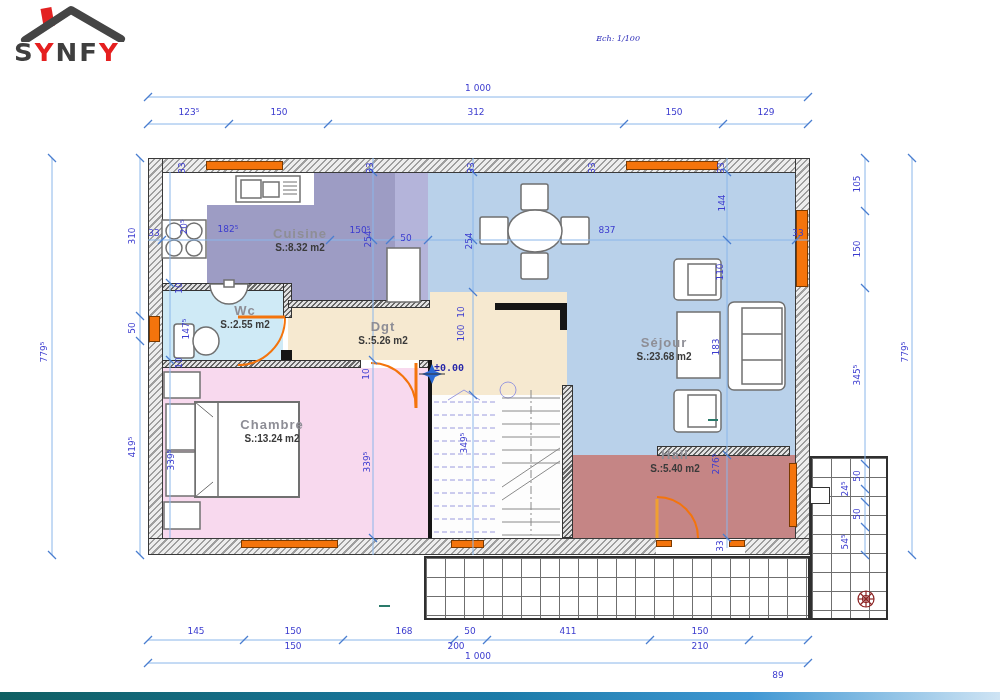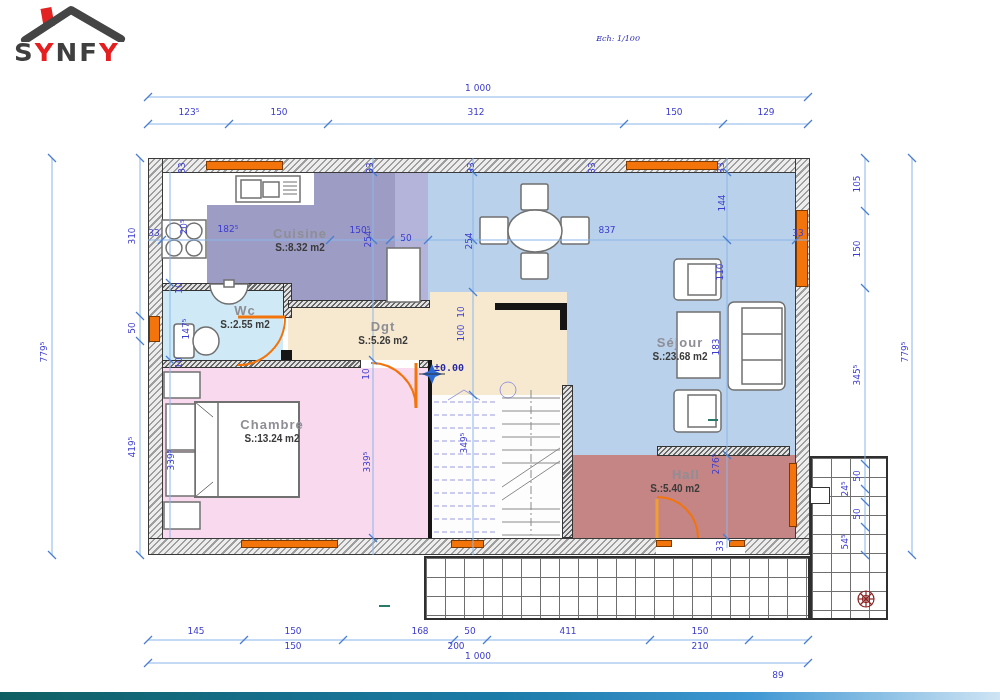--- a/index.html
+++ b/index.html
@@ -320,25 +320,25 @@
         <div class="rarea">S.:2.55 m2</div>
       </div>
       <div class="room-label" style="position: absolute; left: 383px; top: 333px; color: rgb(246, 233, 208);">
         <div class="rname">Dgt</div>
         <div class="rarea">S.:5.26 m2</div>
       </div>
       <div class="room-label" style="position: absolute; left: 272px; top: 431px; color: rgb(248, 217, 238);">
         <div class="rname">Chambre</div>
         <div class="rarea">S.:13.24 m2</div>
       </div>
-      <div class="room-label" style="position: absolute; left: 664px; top: 349px; color: rgb(185, 209, 234); margin-left: 16px;">
+      <div class="room-label" style="position: absolute; left: 664px; top: 349px; color: rgb(185, 209, 234);">
         <div class="rname">Séjour</div>
         <div class="rarea">S.:23.68 m2</div>
       </div>
-      <div class="room-label" style="position: absolute; left: 675px; top: 481px; color: rgb(197, 133, 133); text-align: right;">
+      <div class="room-label" style="position: absolute; left: 675px; top: 461px; color: rgb(197, 133, 133);">
         <div class="rname">Hall</div>
         <div class="rarea">S.:5.40 m2</div>
       </div>
     </div>
 
   <div>
 
   <span class="dim" style="position: absolute; left: 478px; top: 88px;">1 000</span>
       <span class="dim" style="position: absolute; left: 189px; top: 112px;">123⁵</span>
       <span class="dim" style="position: absolute; left: 279px; top: 112px;">150</span>
@@ -352,21 +352,21 @@
       <span class="dim rot" style="position: absolute; left: 857px; top: 184px;">105</span>
       <span class="dim rot" style="position: absolute; left: 857px; top: 249px;">150</span>
       <span class="dim rot" style="position: absolute; left: 857px; top: 375px;">345⁵</span>
       <span class="dim rot" style="position: absolute; left: 857px; top: 476px;">50</span>
       <span class="dim rot" style="position: absolute; left: 845px; top: 489px;">24⁵</span>
       <span class="dim rot" style="position: absolute; left: 857px; top: 514px;">50</span>
       <span class="dim rot" style="position: absolute; left: 845px; top: 542px;">54⁵</span>
       <span class="dim rot" style="position: absolute; left: 905px; top: 352px;">779⁵</span>
       <span class="dim" style="position: absolute; left: 196px; top: 631px;">145</span>
       <span class="dim" style="position: absolute; left: 293px; top: 631px;">150</span>
-      <span class="dim" style="position: absolute; left: 420px; top: 631px; text-align: center;">168</span>
+      <span class="dim" style="position: absolute; left: 404px; top: 631px; text-align: center;">168</span>
       <span class="dim" style="position: absolute; left: 470px; top: 631px;">50</span>
       <span class="dim" style="position: absolute; left: 568px; top: 631px;">411</span>
       <span class="dim" style="position: absolute; left: 700px; top: 631px;">150</span>
       <span class="dim" style="position: absolute; left: 778px; top: 631px; margin-top: 44px;">89</span>
       <span class="dim" style="position: absolute; left: 293px; top: 646px;">150</span>
       <span class="dim" style="position: absolute; left: 456px; top: 646px;">200</span>
       <span class="dim" style="position: absolute; left: 700px; top: 646px;">210</span>
       <span class="dim" style="position: absolute; left: 478px; top: 656px;">1 000</span>
       <span class="dim" style="position: absolute; left: 154px; top: 233px;">33</span>
       <span class="dim" style="position: absolute; left: 228px; top: 229px;">182⁵</span>

